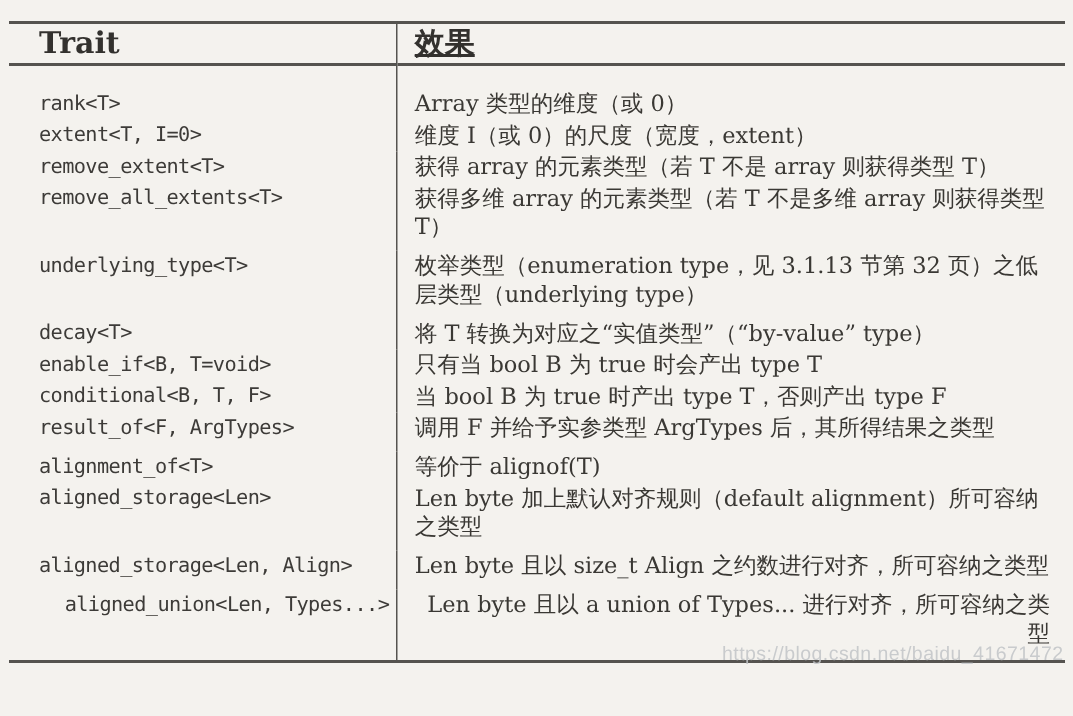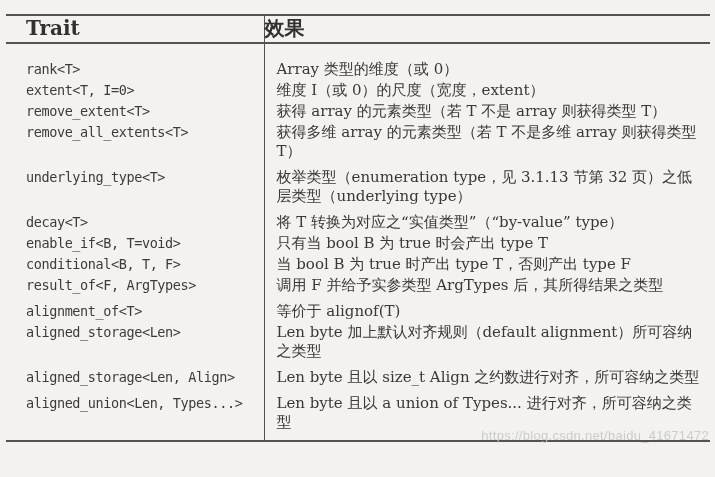--- a/index.html
+++ b/index.html
@@ -41,21 +41,23 @@
     line-height: 19px;
     padding: 3px 0 4px 0;
     color: #33312e;
   }
   th.trait-h {
     font-family: "DejaVu Serif", serif;
     padding-left: 20px;
     border-right: 1.5px solid #55534f;
   }
   th.effect-h {
+    padding-left: 12px;
     font-family: "DejaVu Sans", sans-serif;
+    text-decoration: underline;
   }
   td.trait {
     font-family: "DejaVu Sans Mono", "Liberation Mono", monospace;
     font-size: 13.5px;
     line-height: 19px;
     letter-spacing: -0.4px;
     padding-left: 20px;
     padding-right: 4px;
     border-right: 1.5px solid #55534f;
     color: #3d3b38;
@@ -64,21 +66,21 @@
   }
   td.effect {
     font-size: 15px;
     line-height: 19px;
     padding-left: 12px;
     padding-right: 10px;
     color: #3a3834;
   }
   tbody tr.first td { padding-top: 16px; }
   tbody tr.pad td { padding-bottom: 6px; }
-  tbody tr.pad-last td { padding-bottom: 8px; }
+  tbody tr.pad-last td { padding-bottom: 8px; text-align: right; }
   .watermark {
     position: absolute;
     top: 428px;
     right: 6px;
     font-family: "Liberation Sans", sans-serif;
     font-size: 13px;
     line-height: 16px;
     color: #c2c5c8;
     opacity: 0.85;
     letter-spacing: 0.3px;

